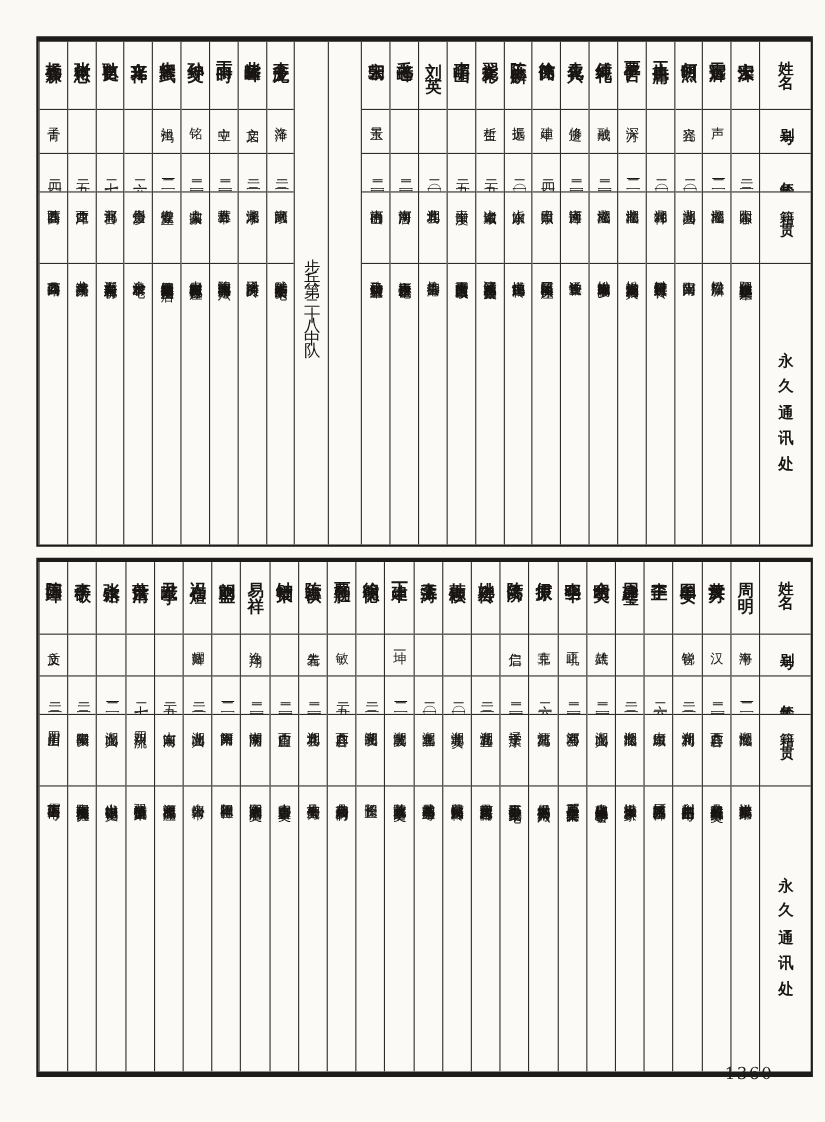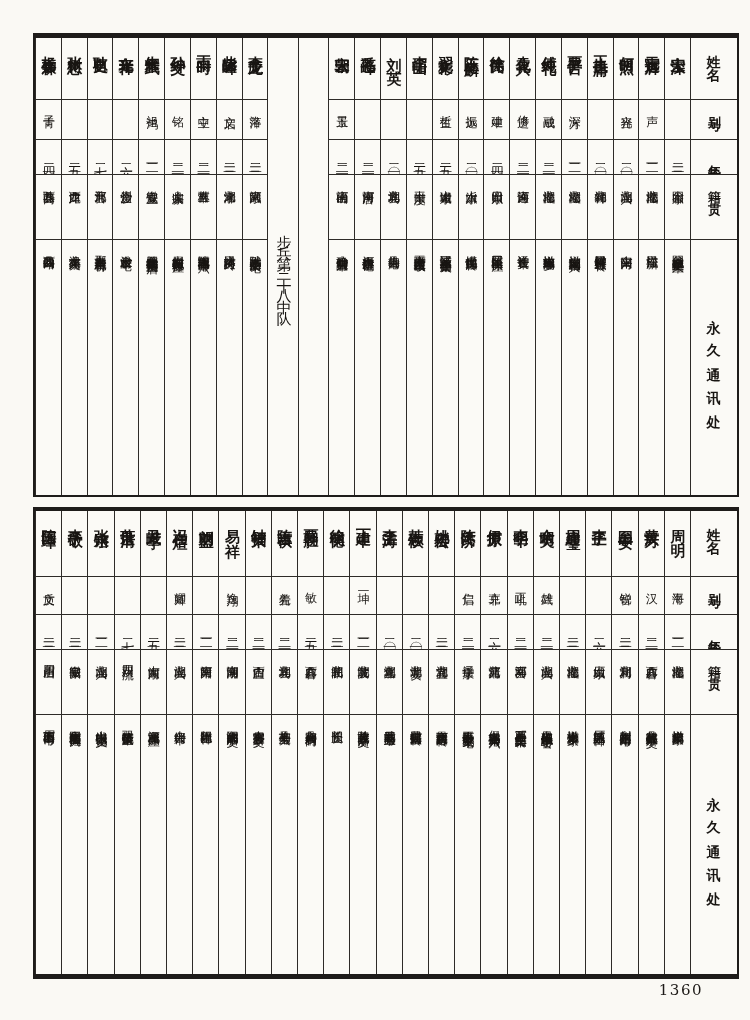--- a/index.html
+++ b/index.html
@@ -92,21 +92,21 @@
     display:flex;
     justify-content:center;
     align-items:center;
     overflow:hidden;
   }
   .unit-col .full-cell span { font-size:15px; letter-spacing:0.72em; }
 
   .page-number {
     position:absolute;
     right:47px;
-    bottom:21px;
+    bottom:35px;
     font-size:15px;
     letter-spacing:1.5px;
     color:#1d1a17;
   }
 </style>
 </head>
 <body>
 
 <div class="page">
 

